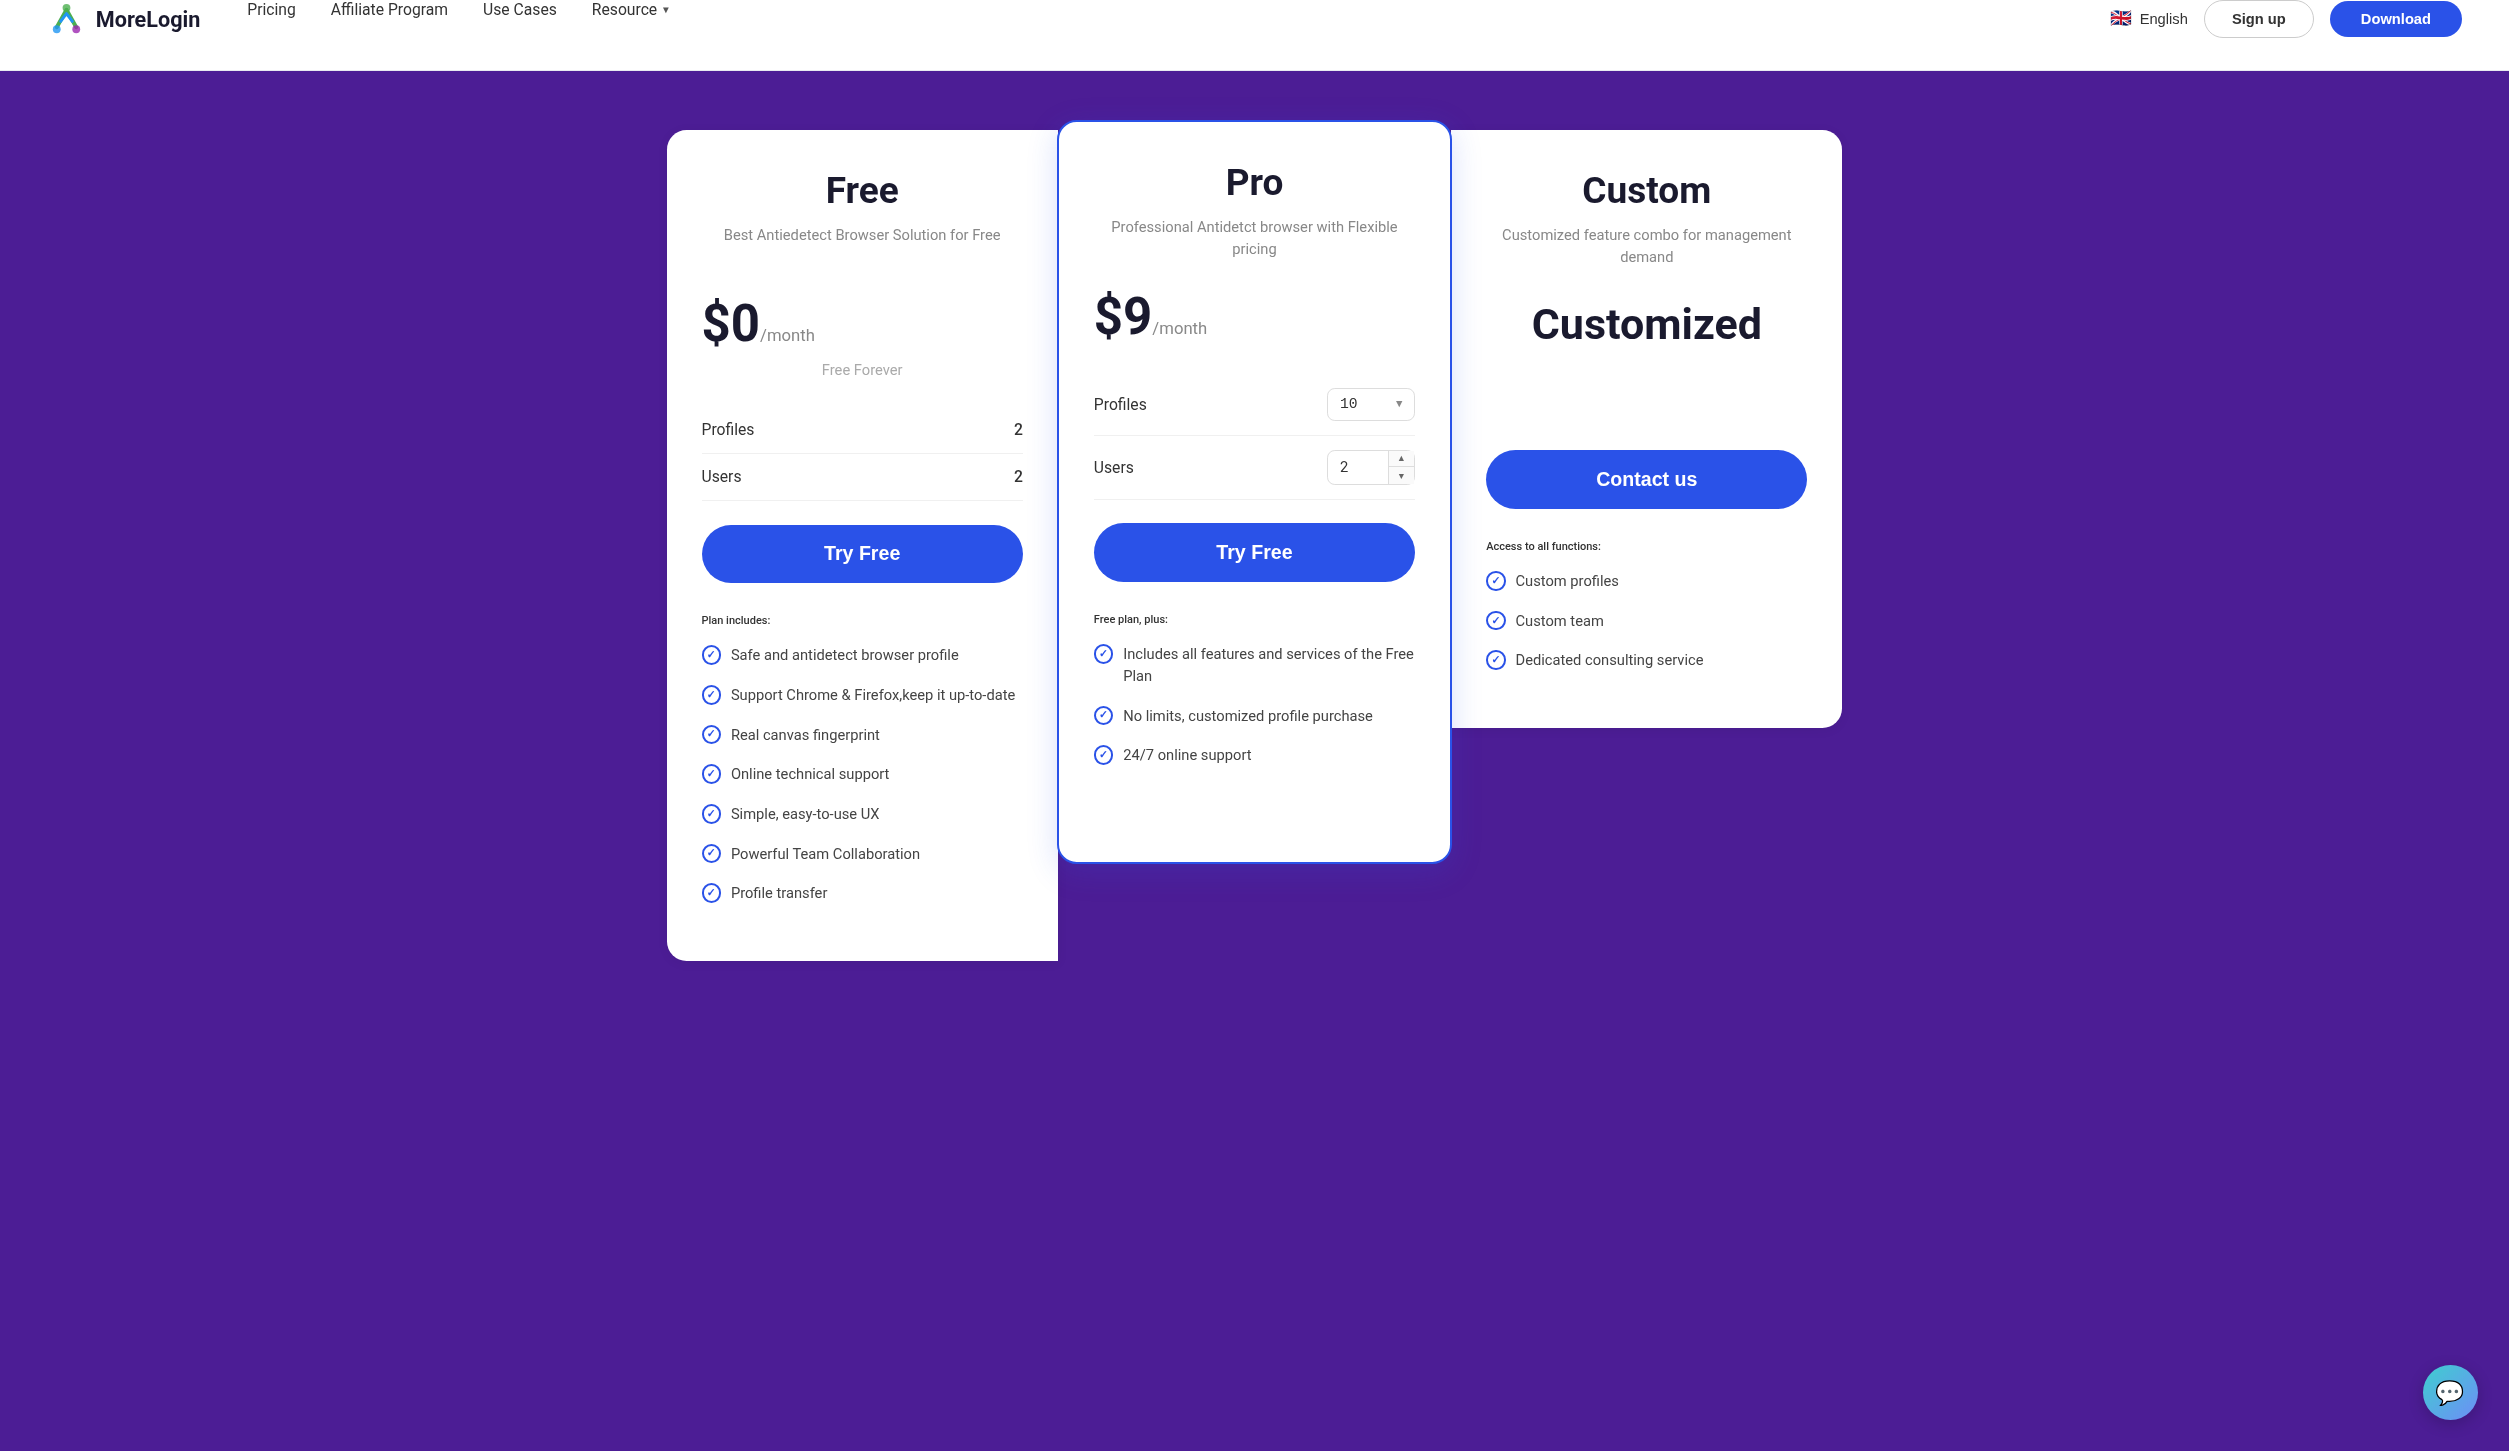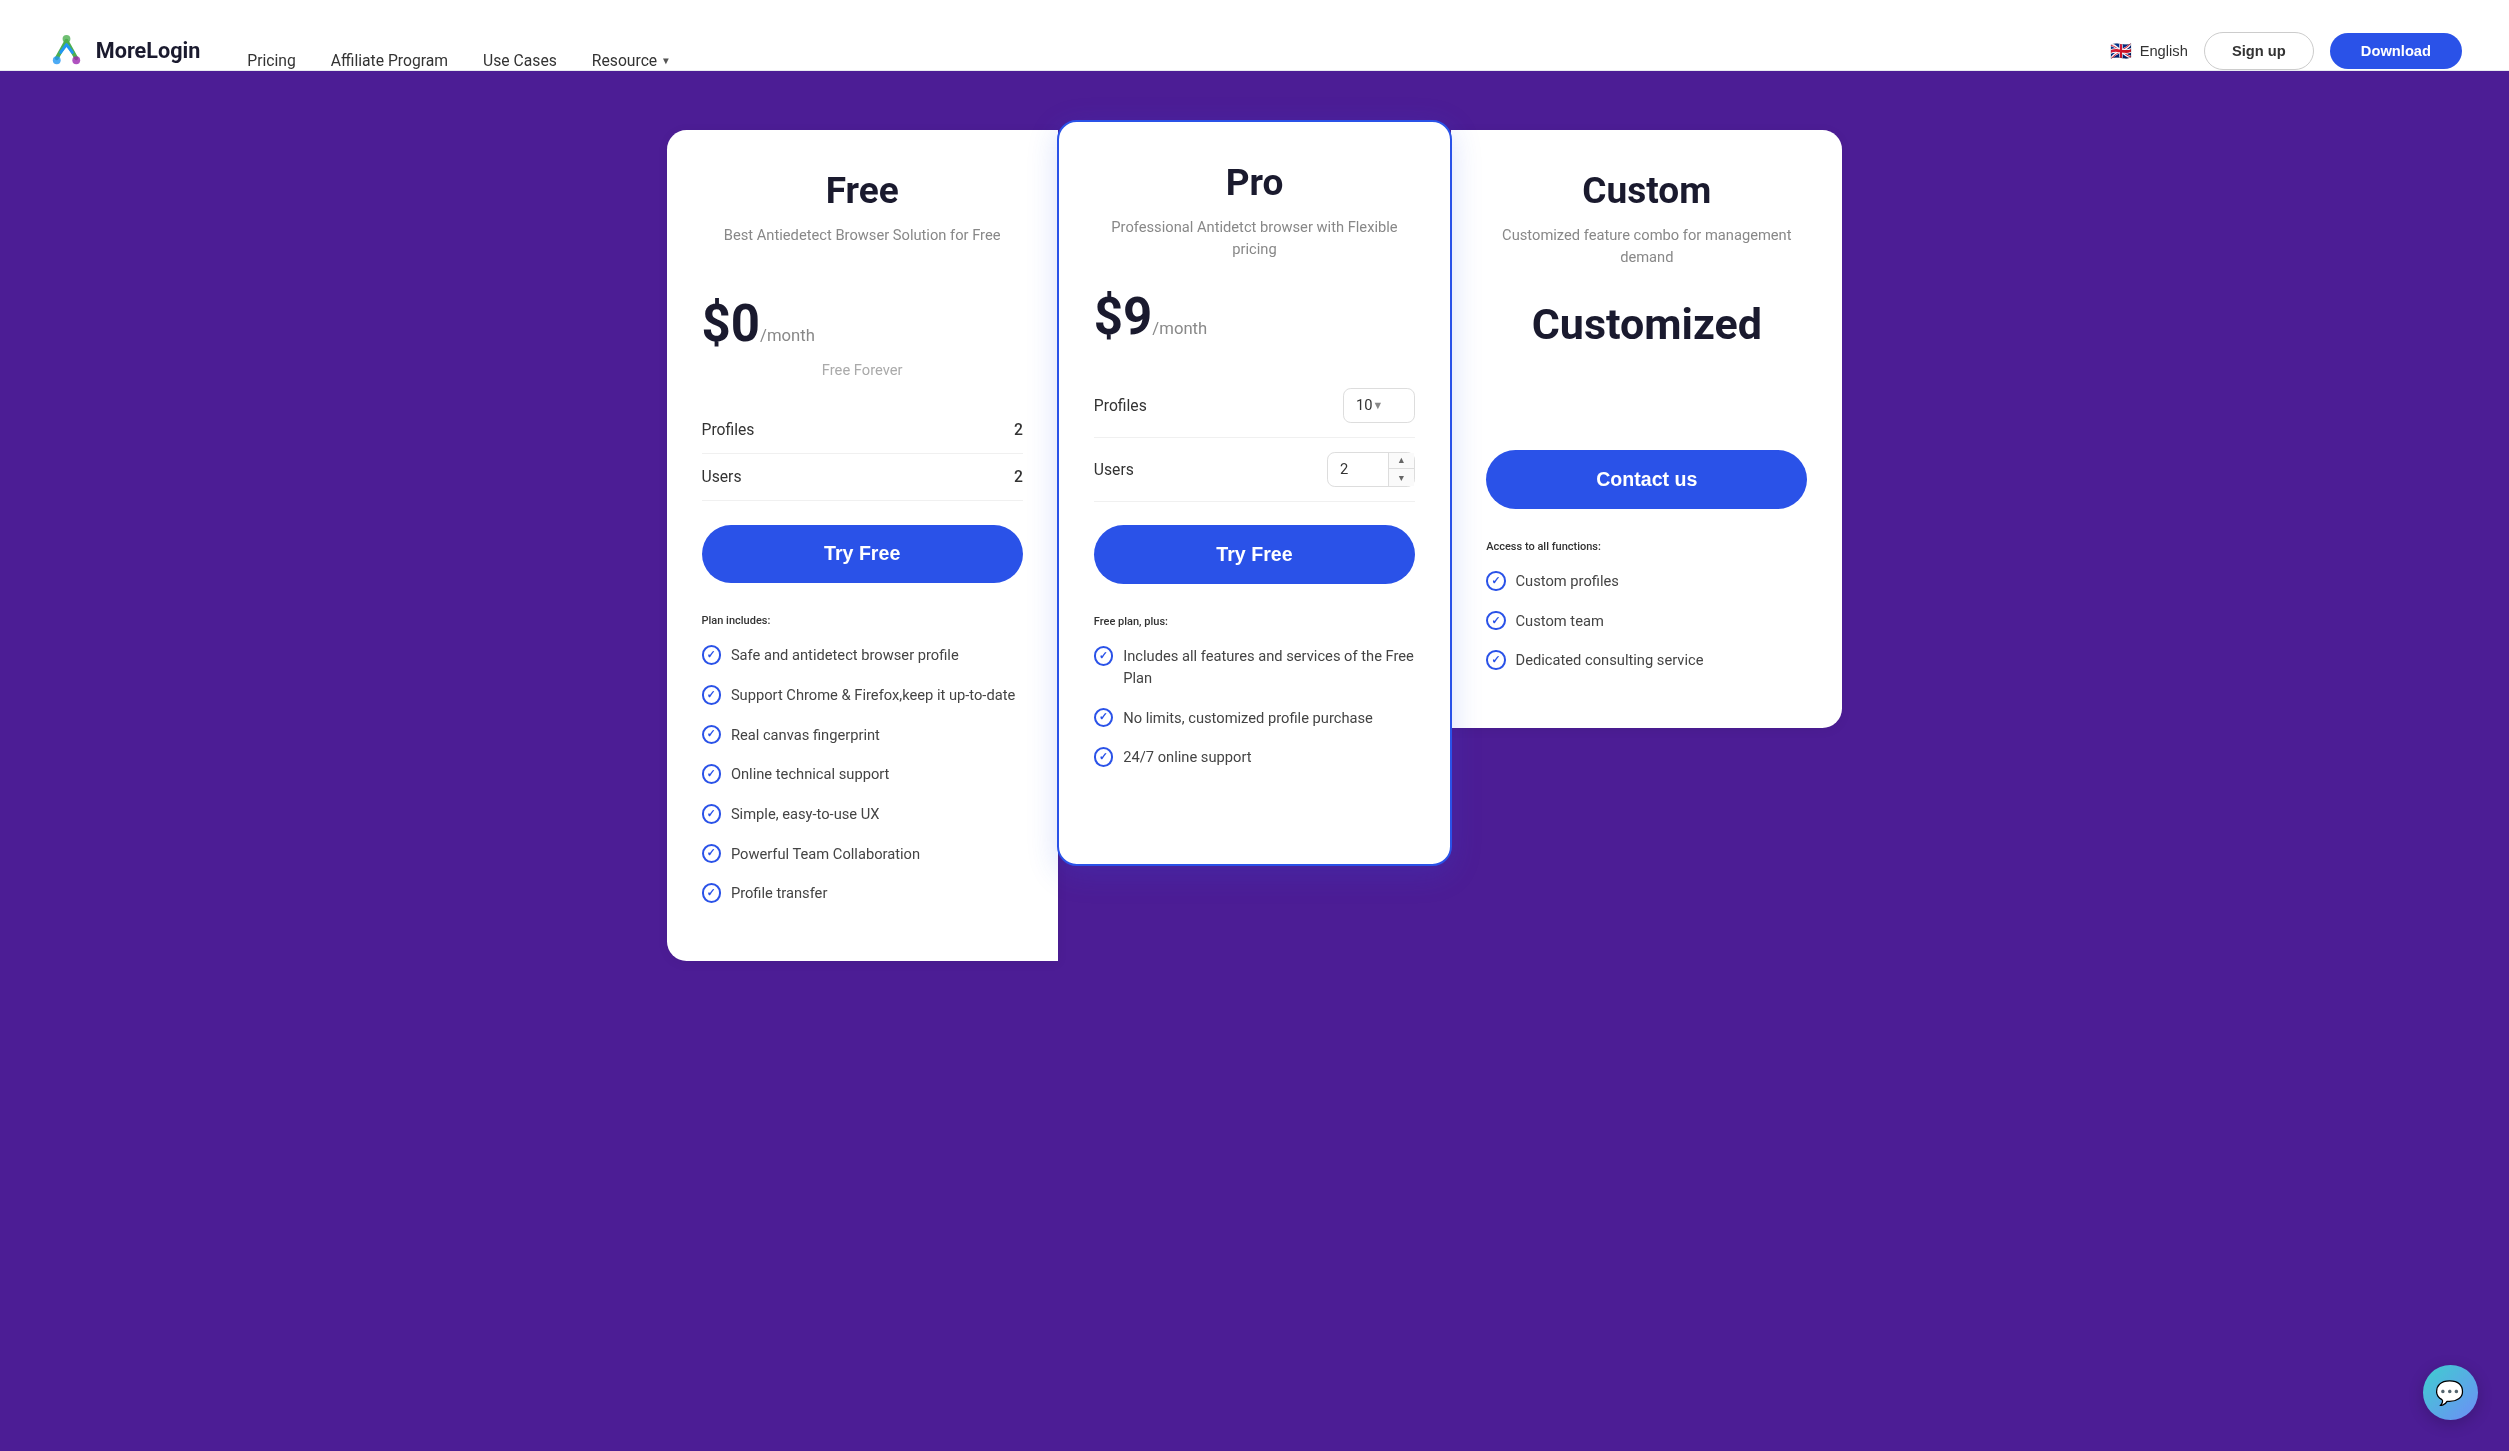--- a/index.html
+++ b/index.html
@@ -6,21 +6,21 @@
     body {
       font-family: -apple-system, BlinkMacSystemFont, 'Segoe UI', Roboto, sans-serif;
       background: #f0f2f7;
       min-height: 100vh;
     }
 
     
     .navbar {
       background: #fff;
       display: flex;
-      align-items: flex-end;
+      align-items: flex-start;
       padding: 0 47px;
       height: 71px;
       border-bottom: 1px solid #e8eaf0;
       position: sticky;
       top: 0;
       z-index: 100;
     }
     .navbar-logo {
       display: flex;
       align-items: center;
@@ -214,28 +214,30 @@
     .feature-value {
       font-size: 15.7px;
       color: #333;
       font-weight: 500;
     }
 
     
     .profile-select {
       display: flex;
       align-items: center;
-      width: 72px;
+      justify-content: space-between;
+      width: 88px;
       padding: 7.8px 11.8px;
       border: 1.5px solid #ddd;
       border-radius: 7.8px;
       font-size: 14.7px;
       color: #333;
       cursor: pointer;
       background: #fff;
+      font-family: Liberation Mono, monospace;
     }
 
     .stepper-row {
       display: flex;
       align-items: center;
       width: 88px;
       border: 1.5px solid #ddd;
       border-radius: 7.8px;
     }
 

